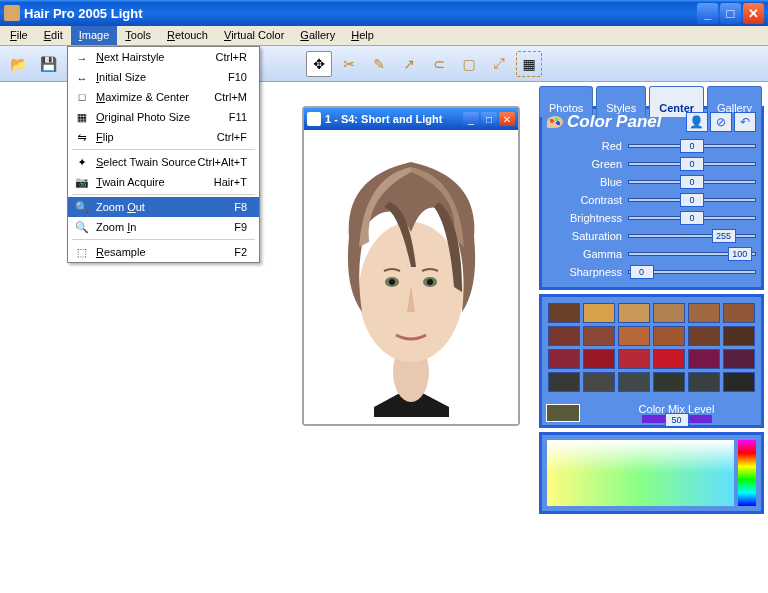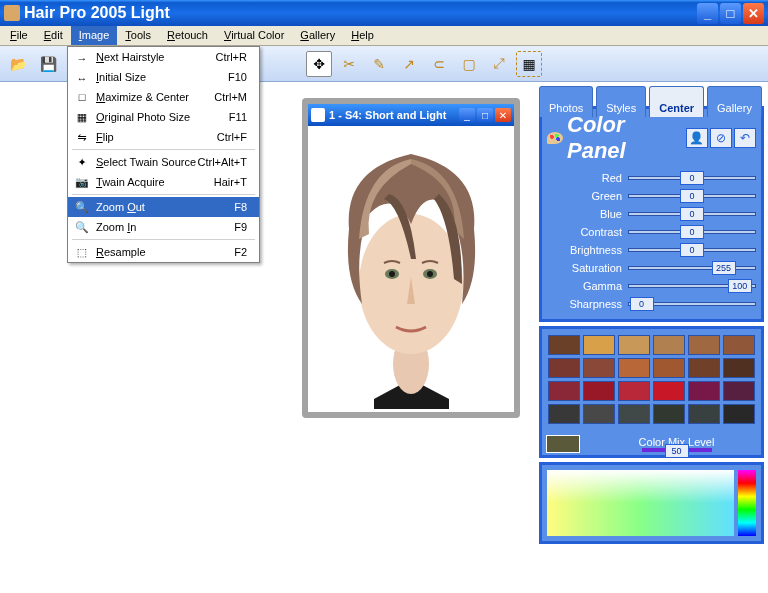--- a/index.html
+++ b/index.html
@@ -1,20 +1,20 @@
 <!DOCTYPE html>
 <html><head>
 <meta charset="utf-8">
 <style>
 * { box-sizing: border-box; margin: 0; padding: 0; font-family: Tahoma, sans-serif; font-size: 11px; }
 body { width: 768px; height: 593px; overflow: hidden; background: #ece9d8; }
 
 .titlebar { height: 26px; background: linear-gradient(to bottom, #3a95ff 0%, #0e5bd0 10%, #1a6ee8 50%, #0d4fc0 100%); display: flex; align-items: center; padding: 0 4px; color: #fff; }
 .titlebar .app-icon { width: 16px; height: 16px; background: #d9a866; border-radius: 2px; margin-right: 4px; }
-.titlebar .title { font-weight: bold; font-size: 16px; flex: 1; }
+.titlebar .title { font-weight: bold; font-size: 13px; flex: 1; }
 .win-btn { width: 21px; height: 21px; margin-left: 2px; border-radius: 3px; display: flex; align-items: center; justify-content: center; font-weight: bold; color: #fff; font-size: 13px; }
 .win-min { background: linear-gradient(#5a9aff,#1a5ed8); }
 .win-max { background: linear-gradient(#5a9aff,#1a5ed8); }
 .win-close { background: linear-gradient(#ff7a4a,#d83a1a); }
 
 .menubar { height: 20px; background: #ece9d8; display: flex; padding: 0 2px; border-bottom: 1px solid #aca899; }
 .menubar .mitem { padding: 3px 8px; cursor: default; }
 .menubar .mitem.open { background: #316ac5; color: #fff; }
 .mitem u { text-decoration: underline; }
 
@@ -27,51 +27,51 @@
 .dd-sep { height: 1px; background: #d0d0d0; margin: 2px 4px; }
 
 .toolbar { height: 36px; background: linear-gradient(#e7f0fd,#c5d8f5); border-bottom: 1px solid #8ba8d4; display: flex; align-items: center; padding: 0 4px; }
 .toolbar .sep { width: 2px; height: 26px; background: #a0b8dc; margin: 0 4px; }
 .tbtn { width: 26px; height: 26px; margin: 0 2px; display: flex; align-items: center; justify-content: center; border-radius: 2px; font-size: 14px; }
 .tbtn.box { border: 1px solid #8a8a8a; background: #fff; }
 .tbtn.gold { color: #c08820; }
 
 .workspace { position: absolute; left: 0; top: 82px; right: 0; bottom: 0; background: #fff; }
 
-.child-window { position: absolute; left: 302px; top: 16px; width: 218px; height: 320px; border: 6px solid #a3a3a3; border-radius: 4px; background: #f0abfc; }
+.child-window { position: absolute; left: 302px; top: 24px; width: 218px; height: 320px; border: 2px solid #a3a3a3; border-radius: 4px; background: #f0abfc; }
 .child-titlebar { height: 22px; background: linear-gradient(#3a95ff,#0d4fc0); display: flex; align-items: center; color: #fff; padding: 0 3px; }
 .child-titlebar .cicon { width: 14px; height: 14px; background: #fff; border-radius: 2px; margin-right: 4px; }
 .child-titlebar .ctitle { font-weight: bold; flex: 1; font-size: 11px; }
 .child-titlebar .cbtn { width: 16px; height: 14px; margin-left: 2px; border-radius: 2px; display: flex; align-items: center; justify-content: center; font-size: 10px; }
 .cmin, .cmax { background: linear-gradient(#5a9aff,#1a5ed8); color:#fff; }
 .cclose { background: linear-gradient(#ff7a4a,#d83a1a); color:#fff; }
 .child-body { height: calc(100% - 22px); display: flex; align-items: center; justify-content: center; background: #fff; }
 
 .side-panel { position: absolute; right: 4px; top: 4px; width: 225px; }
 .tabs { display: flex; gap: 3px; height: 20px; }
 .tab { background: #5a8fe8; color: #fff; padding: 15px 9px; border-radius: 3px 3px 0 0; border: 1px solid #3a6ec5; border-bottom: none; }
 .tab.active { background: #e8eef8; color: #0030a0; font-weight: bold; }
 
 .panel-box { border: 3px solid #2560d8; background: #5a8fe8; margin-bottom: 4px; }
 .color-panel-head { display: flex; align-items: center; padding: 3px 5px; }
-.cp-title { color: #fff; font-size: 22px; font-style: italic; font-weight: bold; flex: 1; margin-left: 4px; }
+.cp-title { color: #fff; font-size: 17px; font-style: italic; font-weight: bold; flex: 1; margin-left: 4px; }
 .cp-btn { width: 22px; height: 20px; background: #e8eef8; border: 1px solid #2560d8; margin-left: 2px; display: flex; align-items: center; justify-content: center; color: #2560d8; font-size: 12px; }
 .sliders { padding: 2px 5px 6px 5px; }
 .slider-row { display: flex; align-items: center; height: 18px; }
 .slider-label { width: 64px; text-align: right; color: #fff; padding-right: 6px; margin-left: 17px; }
 .slider-track { flex: 1; height: 4px; background: #bcd0f0; border: 1px solid #2a50a8; position: relative; }
 .slider-thumb { position: absolute; top: -6px; width: 24px; height: 14px; background: #e8eef8; border: 1px solid #2560d8; color: #0030a0; font-size: 9px; display: flex; align-items: center; justify-content: center; transform: translateX(-50%); }
 
 .swatch-grid { padding: 6px; background: #5a8fe8; }
 .swatch-row { display: flex; gap: 3px; margin-bottom: 3px; }
 .swatch { flex: 1; height: 20px; border: 1px solid #2a50a8; }
 .mix-row { display: flex; align-items: center; padding: 2px 4px; gap: 16px; }
 .mix-preview { width: 34px; height: 18px; background: #5a5a3a; border: 1px solid #fff; }
 .mix-label { flex: 1; text-align: center; color: #fff; font-size: 11px; }
-.mix-slider { position: relative; width: 70px; height: 4px; background: #bcd0f0; border: 2px solid #6d28d9; }
+.mix-slider { position: relative; width: 70px; height: 4px; background: #bcd0f0; border: 4px solid #6d28d9; }
 .mix-thumb { position: absolute; left: 50%; top: -6px; width: 24px; height: 14px; background: #e8eef8; border: 1px solid #2560d8; font-size: 9px; display: flex; align-items: center; justify-content: center; transform: translateX(-50%); color: #0030a0; }
 
 .gradient-box { height: 82px; padding: 5px; display: flex; gap: 4px; }
 .hue-grad { flex: 1; background: linear-gradient(to right,#fff,#ff0)  ; background: linear-gradient(to bottom, rgba(255,255,255,1), rgba(255,255,255,0) 50%, rgba(0,0,0,0) 50%, rgba(0,0,0,0)), linear-gradient(to right,#fffc80,#88ff88,#60e0ff); }
 .hue-bar { width: 18px; background: linear-gradient(to bottom,#f0f,#f00,#ff0,#0f0,#0ff,#00f); }
 .palette-icon { width:16px; height:12px; background: radial-gradient(circle at 30% 40%, #f44 2px, transparent 2px), radial-gradient(circle at 60% 30%, #4f4 2px, transparent 2px), radial-gradient(circle at 70% 60%, #44f 2px, transparent 2px), #e8c890; border-radius: 50% 50% 50% 10%; }
 
 
 .face-svg { width: 195px; height: 280px; }
 </style>

